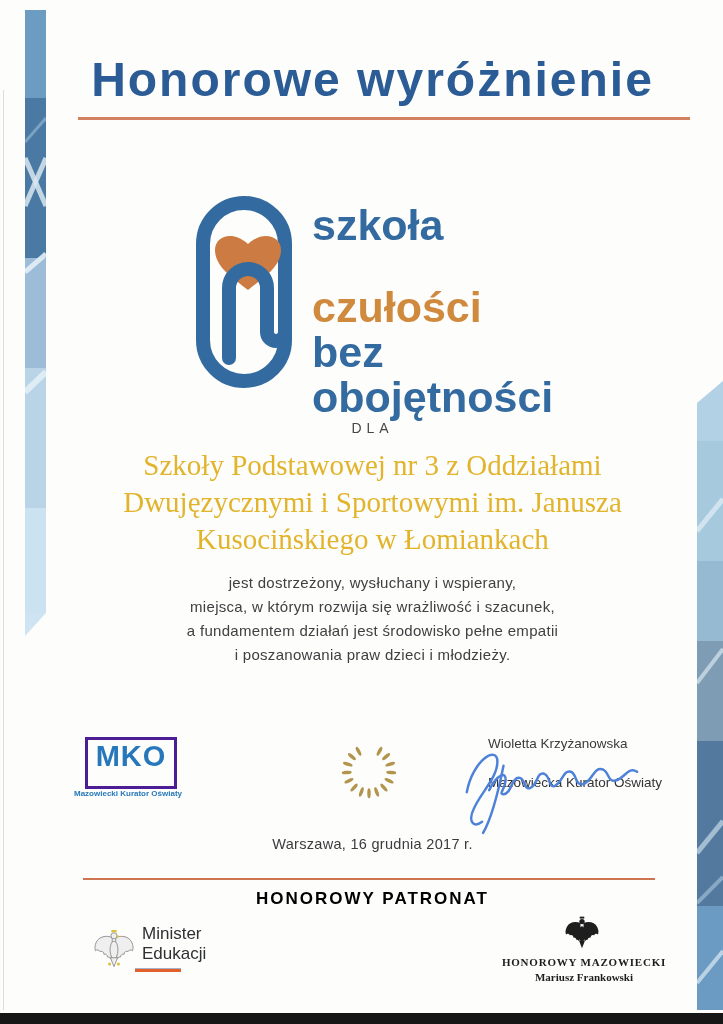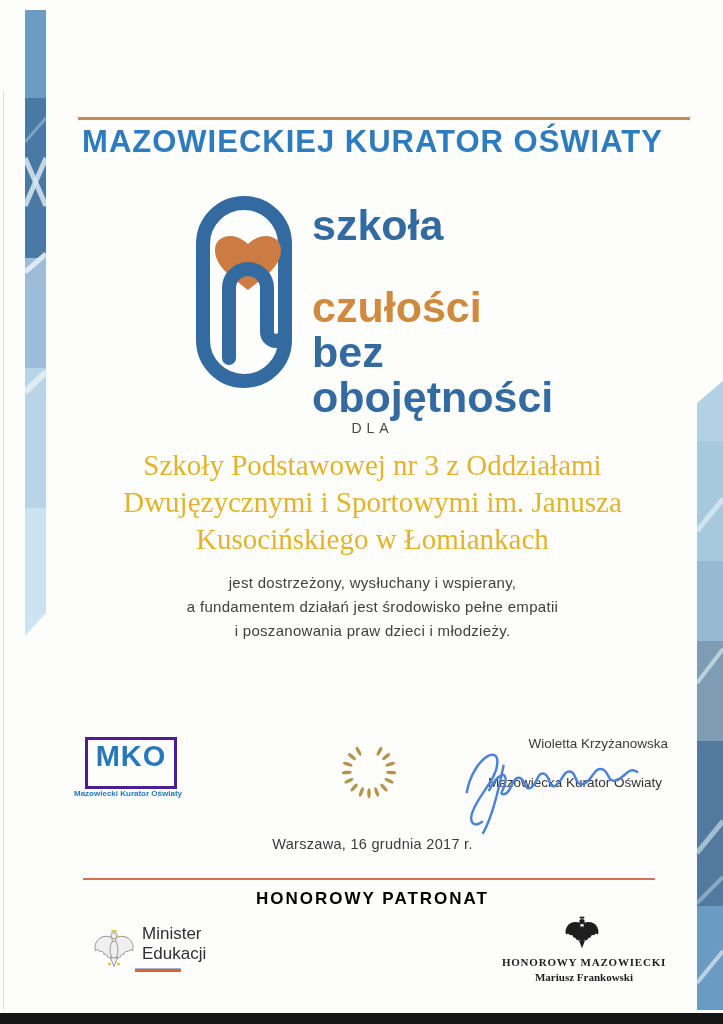--- a/index.html
+++ b/index.html
@@ -30,21 +30,21 @@
   .recipient{top:447px;font-family:"Liberation Serif",serif;font-size:29px;
     line-height:37px;color:#e2b42c;font-weight:400;}
   .citation{top:571px;font-size:15px;line-height:24px;color:#404043;letter-spacing:.3px;}
   
   .mko-box{left:85px;top:737px;width:86px;height:46px;border:3px solid #4c1d95;
     display:flex;align-items:flex-start;justify-content:center;
     font-size:29px;font-weight:900;letter-spacing:1px;color:#2778ba;}
   .mko-caption{left:58px;top:789px;width:140px;text-align:center;
     font-size:8px;font-weight:700;color:#2778ba;}
   .wreath{left:338px;top:737px;width:62px;height:68px;}
-  .signer-name{left:488px;top:736px;width:180px;font-size:13.5px;color:#3a3a3c;text-align:right;}
+  .signer-name{left:488px;top:736px;width:180px;font-size:13.5px;color:#3a3a3c;}
   .signer-title{left:488px;top:775px;width:190px;font-size:13.5px;color:#333336;}
   .scribble{left:452px;top:733px;width:205px;height:102px;z-index:4;}
   
   .date-line{top:836px;font-size:14.5px;color:#3b3b3d;letter-spacing:.3px;}
   .patron-divider{top:878px;left:83px;width:572px;height:2px;background:#cd7450;}
   .patron-heading{top:889px;font-size:17px;font-weight:800;letter-spacing:2px;color:#000000;}
   
   .min-eagle{left:92px;top:920px;width:44px;height:58px;}
   .min-name{left:142px;top:924px;font-size:17px;line-height:19.5px;color:#2f3033;}
   .min-underline{left:135px;top:968px;width:46px;height:3px;background:#e2602c;
@@ -84,22 +84,22 @@
     <rect x="0" y="180" width="26" height="80" fill="#96bad2"></rect>
     <rect x="0" y="260" width="26" height="100" fill="#7e9cb3"></rect>
     <path d="M0 302 L26 268" stroke="#ccdde8" stroke-width="4" opacity=".8"></path>
     <rect x="0" y="360" width="26" height="165" fill="#53799f"></rect>
     <path d="M0 472 L26 440" stroke="#b9cede" stroke-width="5" opacity=".8"></path>
     <path d="M0 522 L26 496" stroke="#9fbdd4" stroke-width="4" opacity=".7"></path>
     <rect x="0" y="525" width="26" height="104" fill="#6b9ac2"></rect>
     <path d="M0 602 L26 570" stroke="#cfe0ee" stroke-width="4" opacity=".8"></path>
   </svg>
 
+  <div class="centered title">Honorowe wyróżnienie</div>
   <div class="abs title-underline"></div>
-  <div class="centered subtitle">MAZOWIECKIEJ KURATOR OŚWIATY</div>
 
   <svg class="abs clip-svg" viewBox="0 0 122 202">
     <path d="M20 148 L20 52 A41 41 0 0 1 102 52 L102 148 A41 41 0 0 1 20 148 Z" fill="none" stroke="#336a9f" stroke-width="14" stroke-linecap="round"></path>
     <path d="M65 98 C50 86 32 75 32 58 C32 44 50 38 65 52 C80 38 98 44 98 58 C98 75 80 86 65 98 Z" fill="#cc7c42"></path>
     <path d="M46 166 L46 96 A19 19 0 0 1 84 96 L84 140 A9 9 0 0 0 102 140" fill="none" stroke="#336a9f" stroke-width="14" stroke-linecap="round"></path>
   </svg>
   <div class="abs logo-words">
     <div class="w-blue">szkoła</div>
     <div class="w-orange">czułości</div>
     <div class="w-blue">bez</div>
@@ -108,20 +108,21 @@
 
   <div class="centered dla">DLA</div>
   <div class="centered recipient">
     <div>Szkoły Podstawowej nr 3 z Oddziałami</div>
     <div>Dwujęzycznymi i Sportowymi im. Janusza</div>
     <div>Kusocińskiego w Łomiankach</div>
   </div>
 
   <div class="centered citation">
     <div>jest dostrzeżony, wysłuchany i wspierany,</div>
+    <div>miejsca, w którym rozwija się wrażliwość i szacunek,</div>
     <div>a fundamentem działań jest środowisko pełne empatii</div>
     <div>i poszanowania praw dzieci i młodzieży.</div>
   </div>
 
   <div class="abs mko-box">
     <span>MKO</span>
   </div>
   <div class="abs mko-caption">Mazowiecki Kurator Oświaty</div>
 
   <svg class="abs wreath" viewBox="0 0 100 108">

